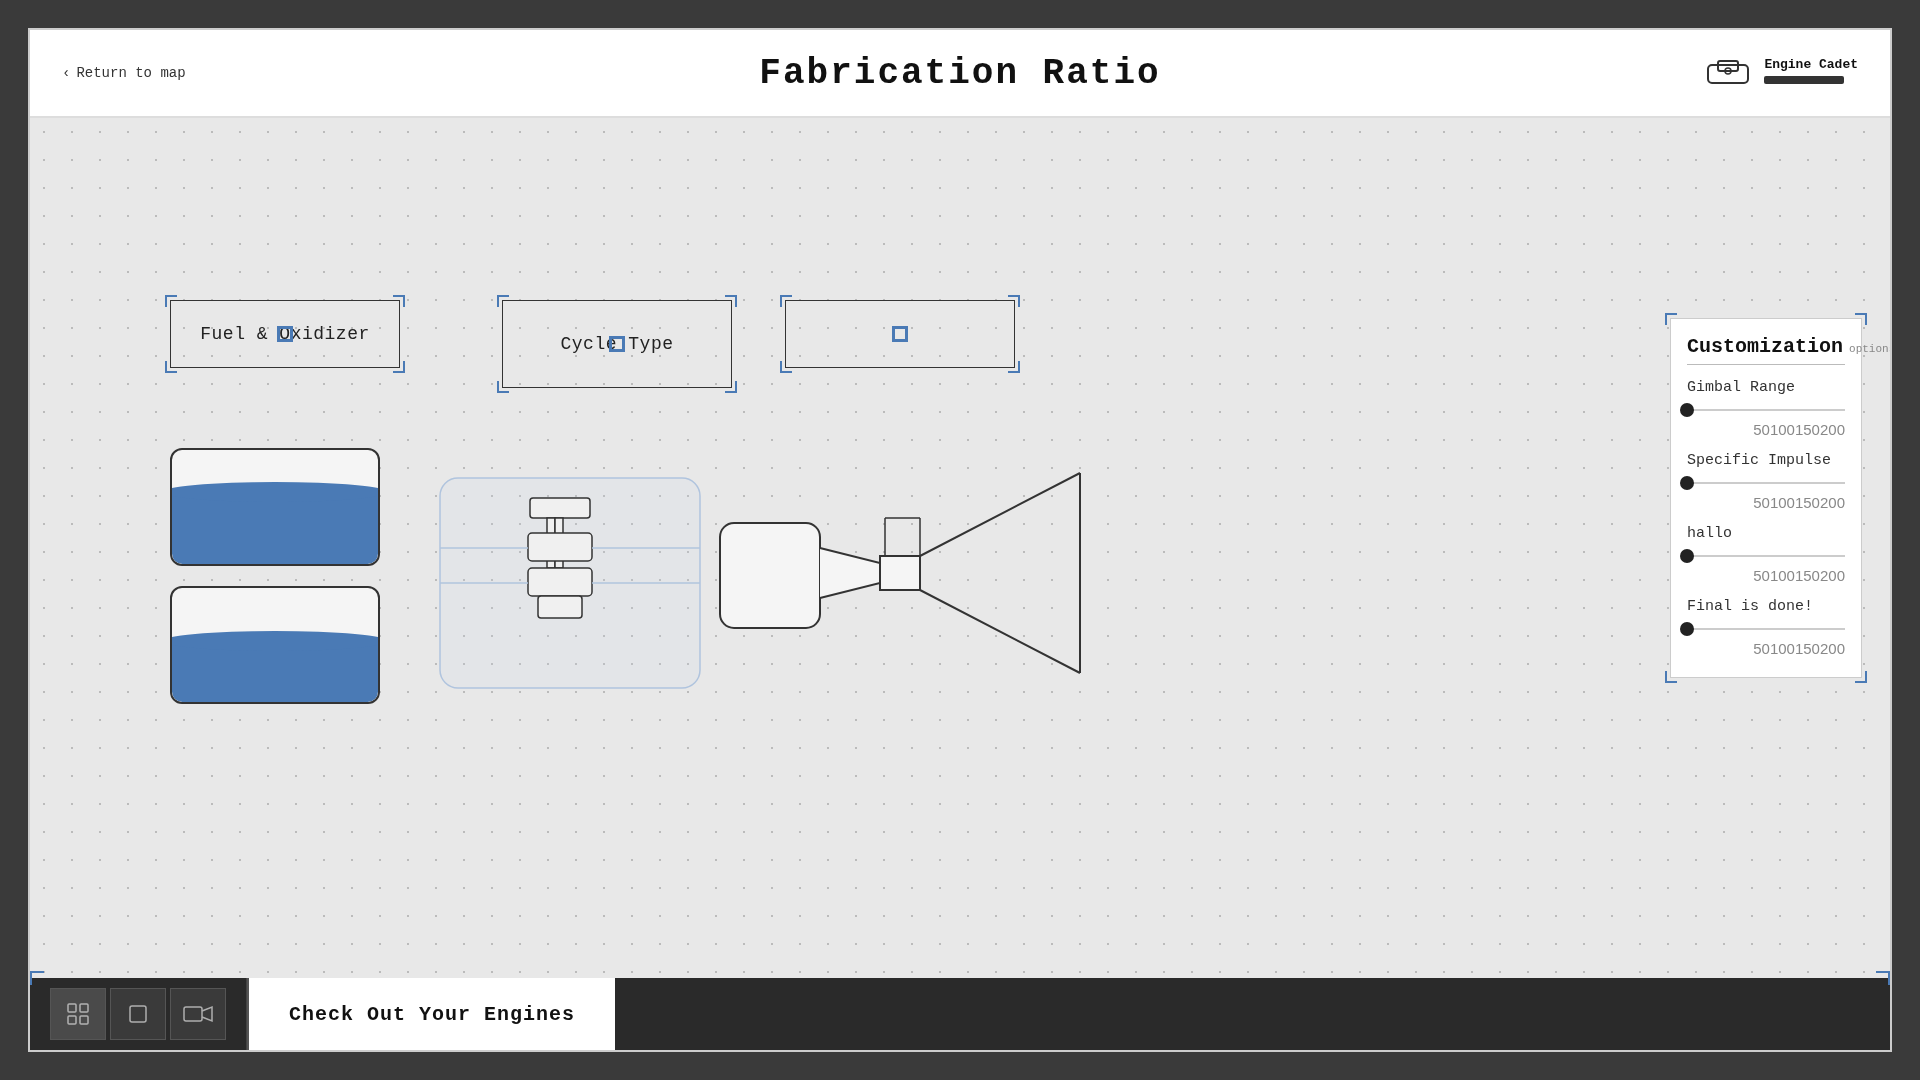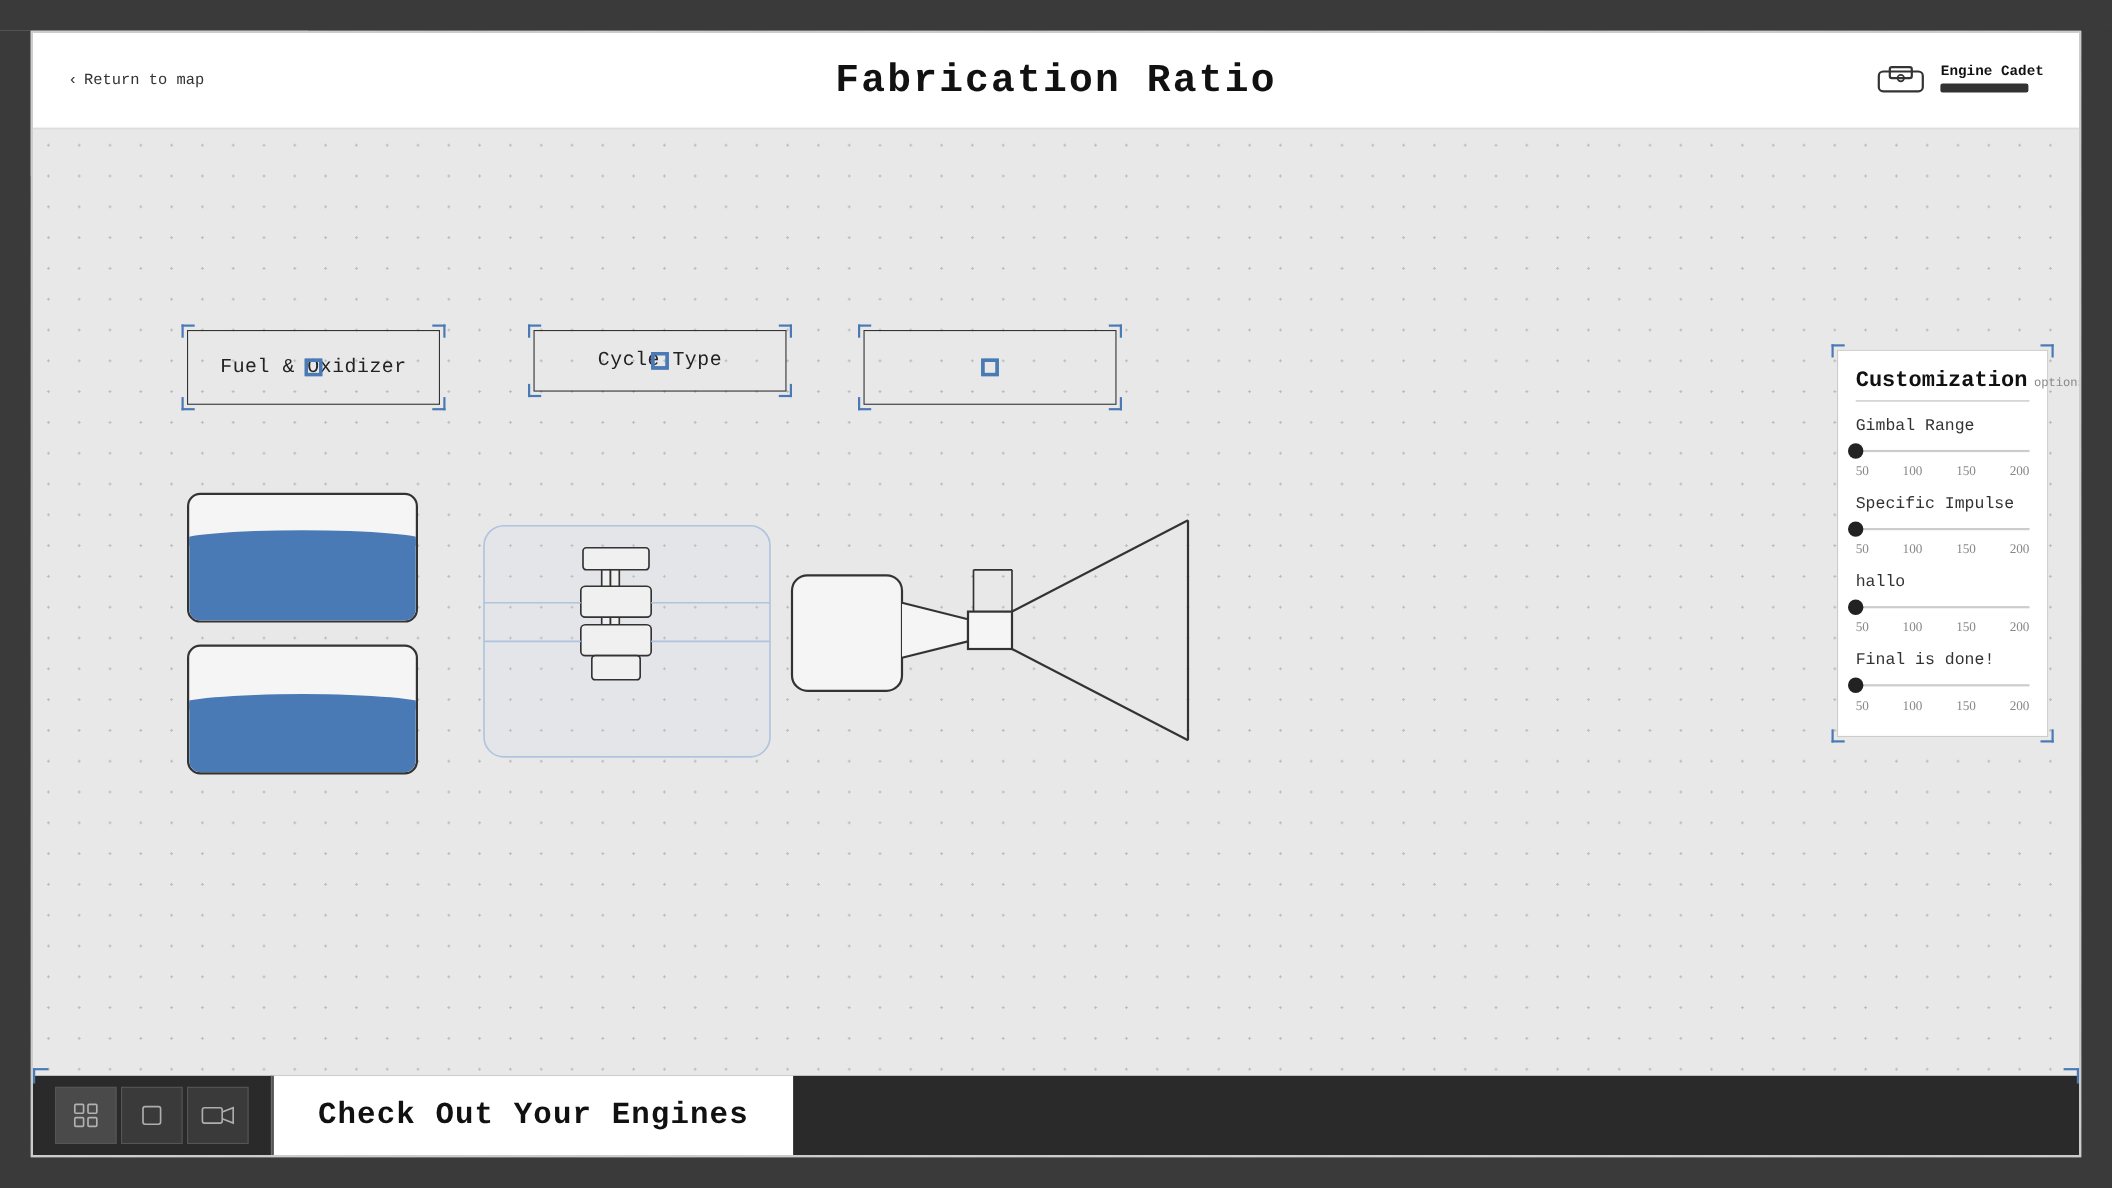--- a/index.html
+++ b/index.html
@@ -158,23 +158,23 @@
     .fuel-box {
       top: 182px;
       left: 140px;
       width: 230px;
       height: 68px;
     }
 
     
     .cycle-box {
       top: 182px;
-      left: 455px;
+      left: 472px;
       width: 230px;
-      height: 56px;
+      height: 88px;
     }
 
     
     .thrust-box {
       top: 182px;
       left: 755px;
       width: 230px;
       height: 68px;
     }
 
@@ -312,24 +312,24 @@
       background: #222;
       border-radius: 50%;
       position: absolute;
       left: 0;
       top: 50%;
       transform: translate(-50%, -50%);
     }
 
     .slider-ticks {
       display: flex;
-      justify-content: space-between;
-      font-size: 12px;
+      justify-content: flex-end;
+      font-size: 15px;
       color: #888;
-      font-family: Liberation Serif, serif;
+      font-family: Liberation Sans, sans-serif;
       margin-top: 1px;
     }
 
     
     .bottom-bar {
       position: absolute;
       bottom: 0;
       left: 0;
       right: 0;
       height: 72px;
@@ -375,21 +375,21 @@
       color: #aaa;
       font-family: 'Courier New', Courier, monospace;
     }
 
     .checkout-btn {
       height: 100%;
       padding: 0 40px;
       background: #fff;
       border: none;
       border-left: 2px solid #555;
-      font-size: 28px;
+      font-size: 20px;
       font-weight: bold;
       font-family: 'Courier New', Courier, monospace;
       color: #111;
       cursor: pointer;
       letter-spacing: 1px;
       min-width: 280px;
     }
 
     
     .win-corner {

